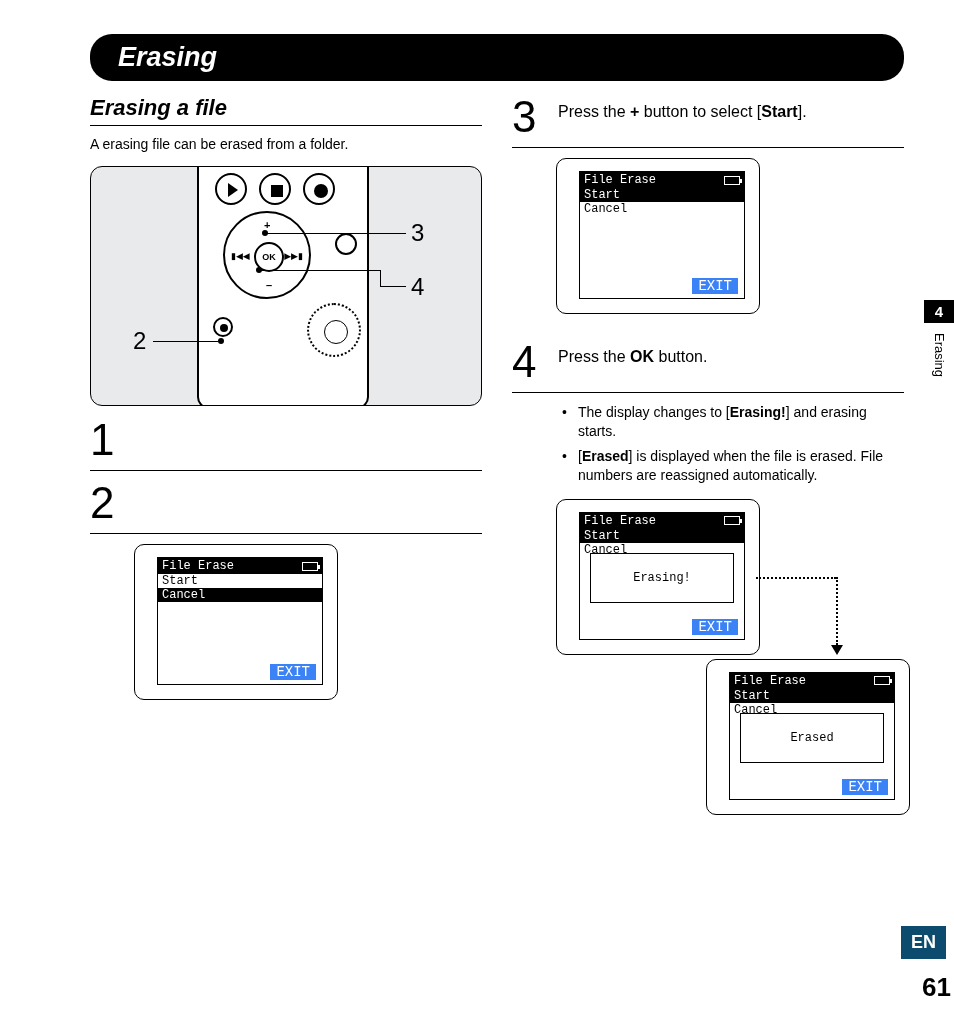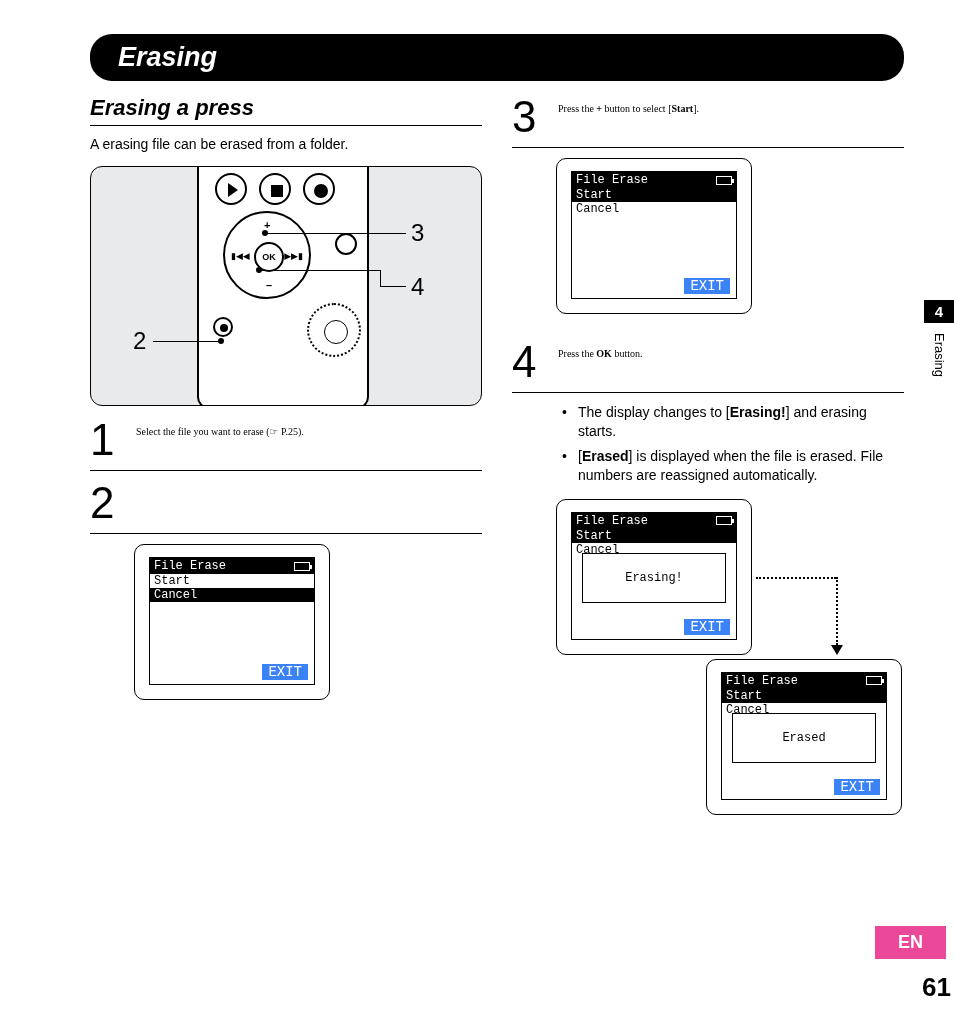--- a/index.html
+++ b/index.html
@@ -32,59 +32,59 @@
   .dotbtn::after{content:"";position:absolute;left:5px;top:5px;width:8px;height:8px;background:#000;border-radius:50%;}
   .dial{width:54px;height:54px;left:108px;top:150px;border-style:dotted;}
   .dial::after{content:"";position:absolute;left:15px;top:15px;width:22px;height:22px;border:1.5px solid #000;border-radius:50%;}
   .lead{position:absolute;background:#000;}
   .leadH{height:1px;} .leadV{width:1px;}
   .lead-dot{position:absolute;width:6px;height:6px;background:#000;border-radius:50%;}
   .callout{position:absolute;font-size:24px;}
   
   .step{display:flex;gap:14px;margin-bottom:10px;border-bottom:1px solid #000;padding-bottom:8px;}
   .step-num{font-size:44px;font-weight:300;line-height:1;min-width:32px;}
-  .step-body{font-size:10px;padding-top:8px;font-family:Liberation Serif, serif;}
+  .step-body{font-size:16px;padding-top:8px;}
   .bullets{font-size:14px;margin:10px 0 14px 56px;}
   .bullets li{list-style:none;position:relative;padding-left:20px;margin-bottom:6px;line-height:1.35;}
   .bullets li::before{content:"•";position:absolute;left:4px;}
   
-  .lcd-wrap{display:inline-block;border:1.5px solid #000;border-radius:10px;padding:12px 14px 14px 14px;margin-left:44px;}
+  .lcd-wrap{display:inline-block;border:1.5px solid #000;border-radius:10px;padding:12px 14px 14px 22px;margin-left:44px;}
   .lcd{width:166px;height:128px;border:1.5px solid #000;position:relative;font-family:"Courier New",monospace;font-size:12px;overflow:hidden;}
   .lcd-t{background:#000;color:#fff;padding:1px 4px;display:flex;justify-content:space-between;align-items:center;}
   .lcd-t .bat{width:16px;height:9px;border:1px solid #fff;position:relative;}
   .lcd-t .bat::after{content:"";position:absolute;right:-3px;top:2px;width:2px;height:4px;background:#fff;}
   .lcd-row{padding:0 4px;}
   .lcd-row.sel{background:#000;color:#fff;}
   .lcd-exit{position:absolute;right:6px;bottom:4px;background:#3b82f6;color:#fff;font-size:14px;padding:0 6px;}
   .popup{position:absolute;left:10px;top:40px;right:10px;height:50px;background:#fff;border:1.5px solid #000;display:flex;align-items:center;justify-content:center;}
   
   .lcd-group{position:relative;margin-left:44px;height:330px;}
   .lcd-group .lcd-wrap{position:absolute;margin-left:0;}
   .arrow-dots{position:absolute;border-right:2px dotted #000;}
   .arrow-head{position:absolute;width:0;height:0;border-left:6px solid transparent;border-right:6px solid transparent;border-top:10px solid #000;}
   
   .sidetab{position:absolute;right:0;top:300px;width:30px;}
   .sidetab .chip{background:#000;color:#fff;text-align:center;font-weight:700;font-size:15px;padding:3px 0;}
   .sidetab .vert{writing-mode:vertical-rl;font-size:13px;margin:10px auto 0 auto;}
-  .en-badge{position:absolute;right:8px;bottom:64px;background:#ec4899;color:#fff;font-weight:700;padding:6px 23px;font-size:18px;}
+  .en-badge{position:absolute;right:8px;bottom:64px;background:#0c4a6e;color:#fff;font-weight:700;padding:6px 10px;font-size:18px;}
   .page-num{position:absolute;right:3px;bottom:20px;font-size:26px;font-weight:700;}
   b{font-weight:700;}
 </style>
 </head>
 <body>
 
 <div class="page">
   <div class="title-bar">
     <span>Erasing</span>
   </div>
 
   <div class="cols">
 
     <div class="col">
-      <div class="subhead">Erasing a press</div>
+      <div class="subhead">Erasing a file</div>
       <p class="intro">A erasing file can be erased from a folder.</p>
 
       
       <div class="dev-frame">
         <div class="dev-body">
           <div class="btn-c play"></div>
           <div class="btn-c stopb"></div>
           <div class="btn-c recb"></div>
           <div class="btn-c tiny"></div>
           <div class="btn-c dpad">
@@ -109,23 +109,20 @@
         <div class="callout" style="left:320px;top:106px;">4</div>
 
         <div class="lead-dot" style="left:127px;top:171px;"></div>
         <div class="lead leadH" style="left:62px;top:174px;width:65px;"></div>
         <div class="callout" style="left:42px;top:160px;">2</div>
       </div>
 
       
       <div class="step">
         <div class="step-num">1</div>
-        <div class="step-body">
-          <span>Select the file you want to erase (</span><span>☞ P.25</span><span>).</span>
-        </div>
       </div>
 
       <div class="step">
         <div class="step-num">2</div>
       </div>
 
       
       <div class="lcd-wrap">
         <div class="lcd">
           <div class="lcd-t">

